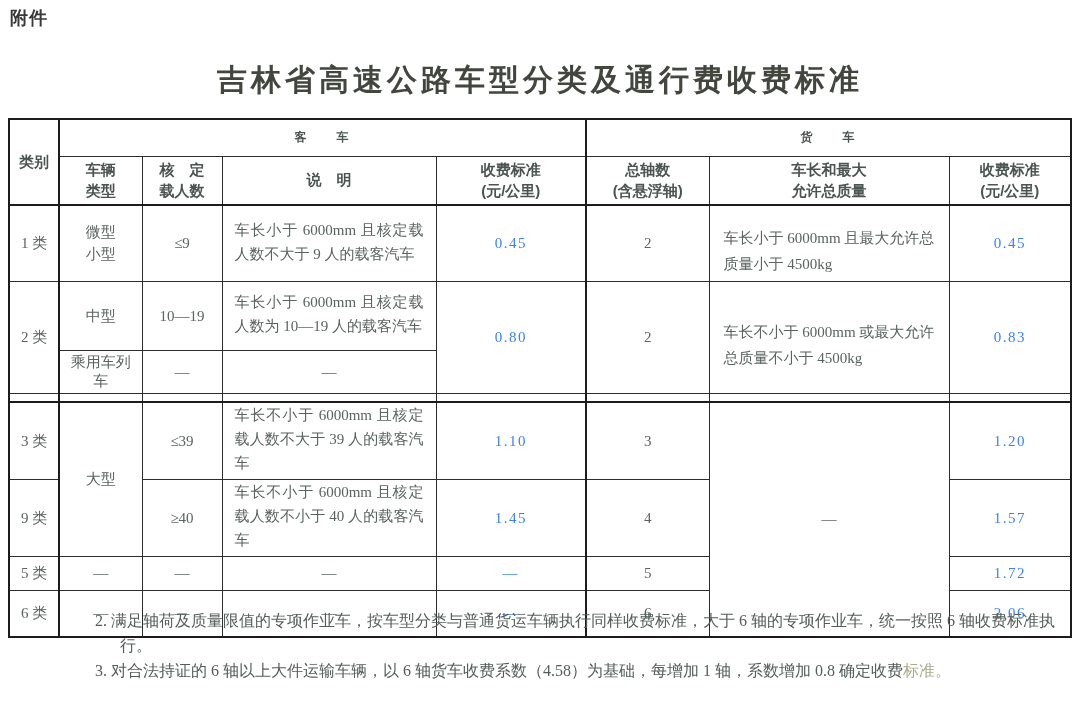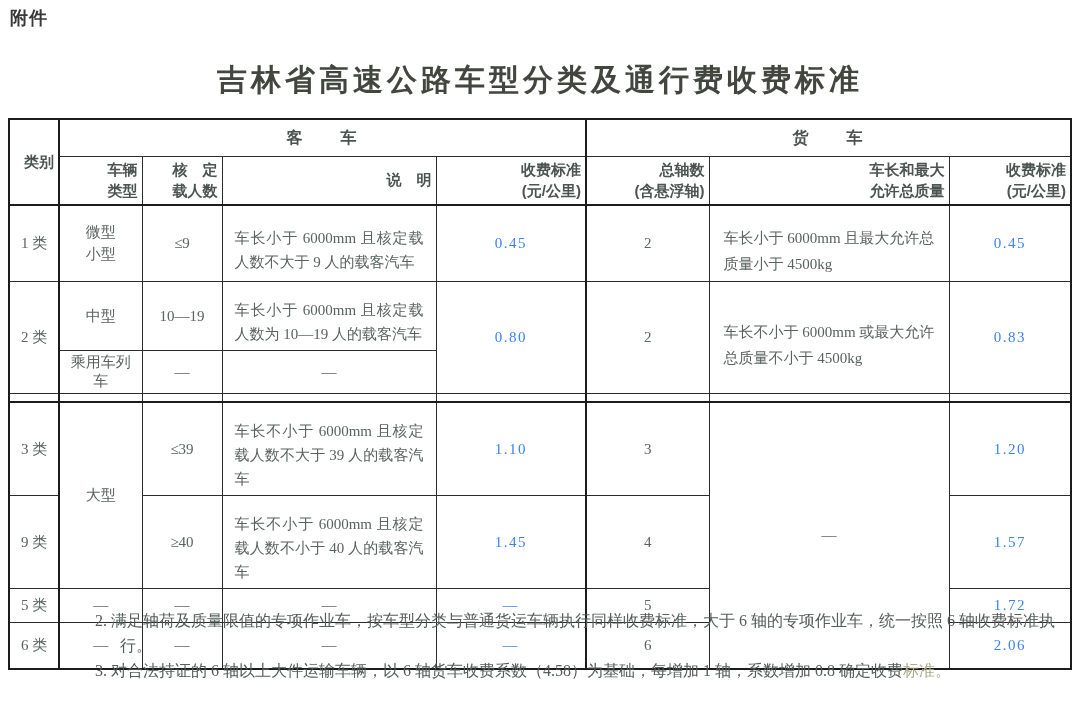--- a/index.html
+++ b/index.html
@@ -31,27 +31,27 @@
     text-align:center;vertical-align:middle;
     font-size:15px;padding:2px 4px;
     color:#5a635e;
     overflow:hidden;
   }
   .fee-table th{
     font-family:"Liberation Sans","DejaVu Sans",sans-serif;
     font-weight:700;color:#4b5450;
     white-space:pre-line;line-height:1.45;
   }
-  .fee-table th.grp{font-size:16px;letter-spacing:2px;}
-  .fee-table th.h2{border-bottom:2px solid #1c1c1c;text-align:right;}
+  .fee-table th.grp{font-size:12px;letter-spacing:2px;}
+  .fee-table th.h2{border-bottom:2px solid #1c1c1c;}
   .gl{border-left:2px solid #1c1c1c !important;}
   td.pre{white-space:pre-line;line-height:1.45;}
   td.desc{
     text-align:justify;text-align-last:left;
-    padding:16px 12px 4px 12px;line-height:1.6;color:#5a635e;
+    padding:0 12px 4px 12px;line-height:1.6;color:#5a635e;
   }
   td.desc2{
     text-align:left;padding:20px 6px 4px 14px;line-height:1.7;color:#5a635e;
   }
   td.num{letter-spacing:1.5px;color:#3b82f6;margin-top:27px;}
   td.catcell{color:#5a635e;}
   tr.gaprow td{
     border-top:1px solid #2c2c2c;
     border-bottom:2px solid #1c1c1c;
     background:#ffffff;padding:0;height:7px;line-height:0;font-size:0;

